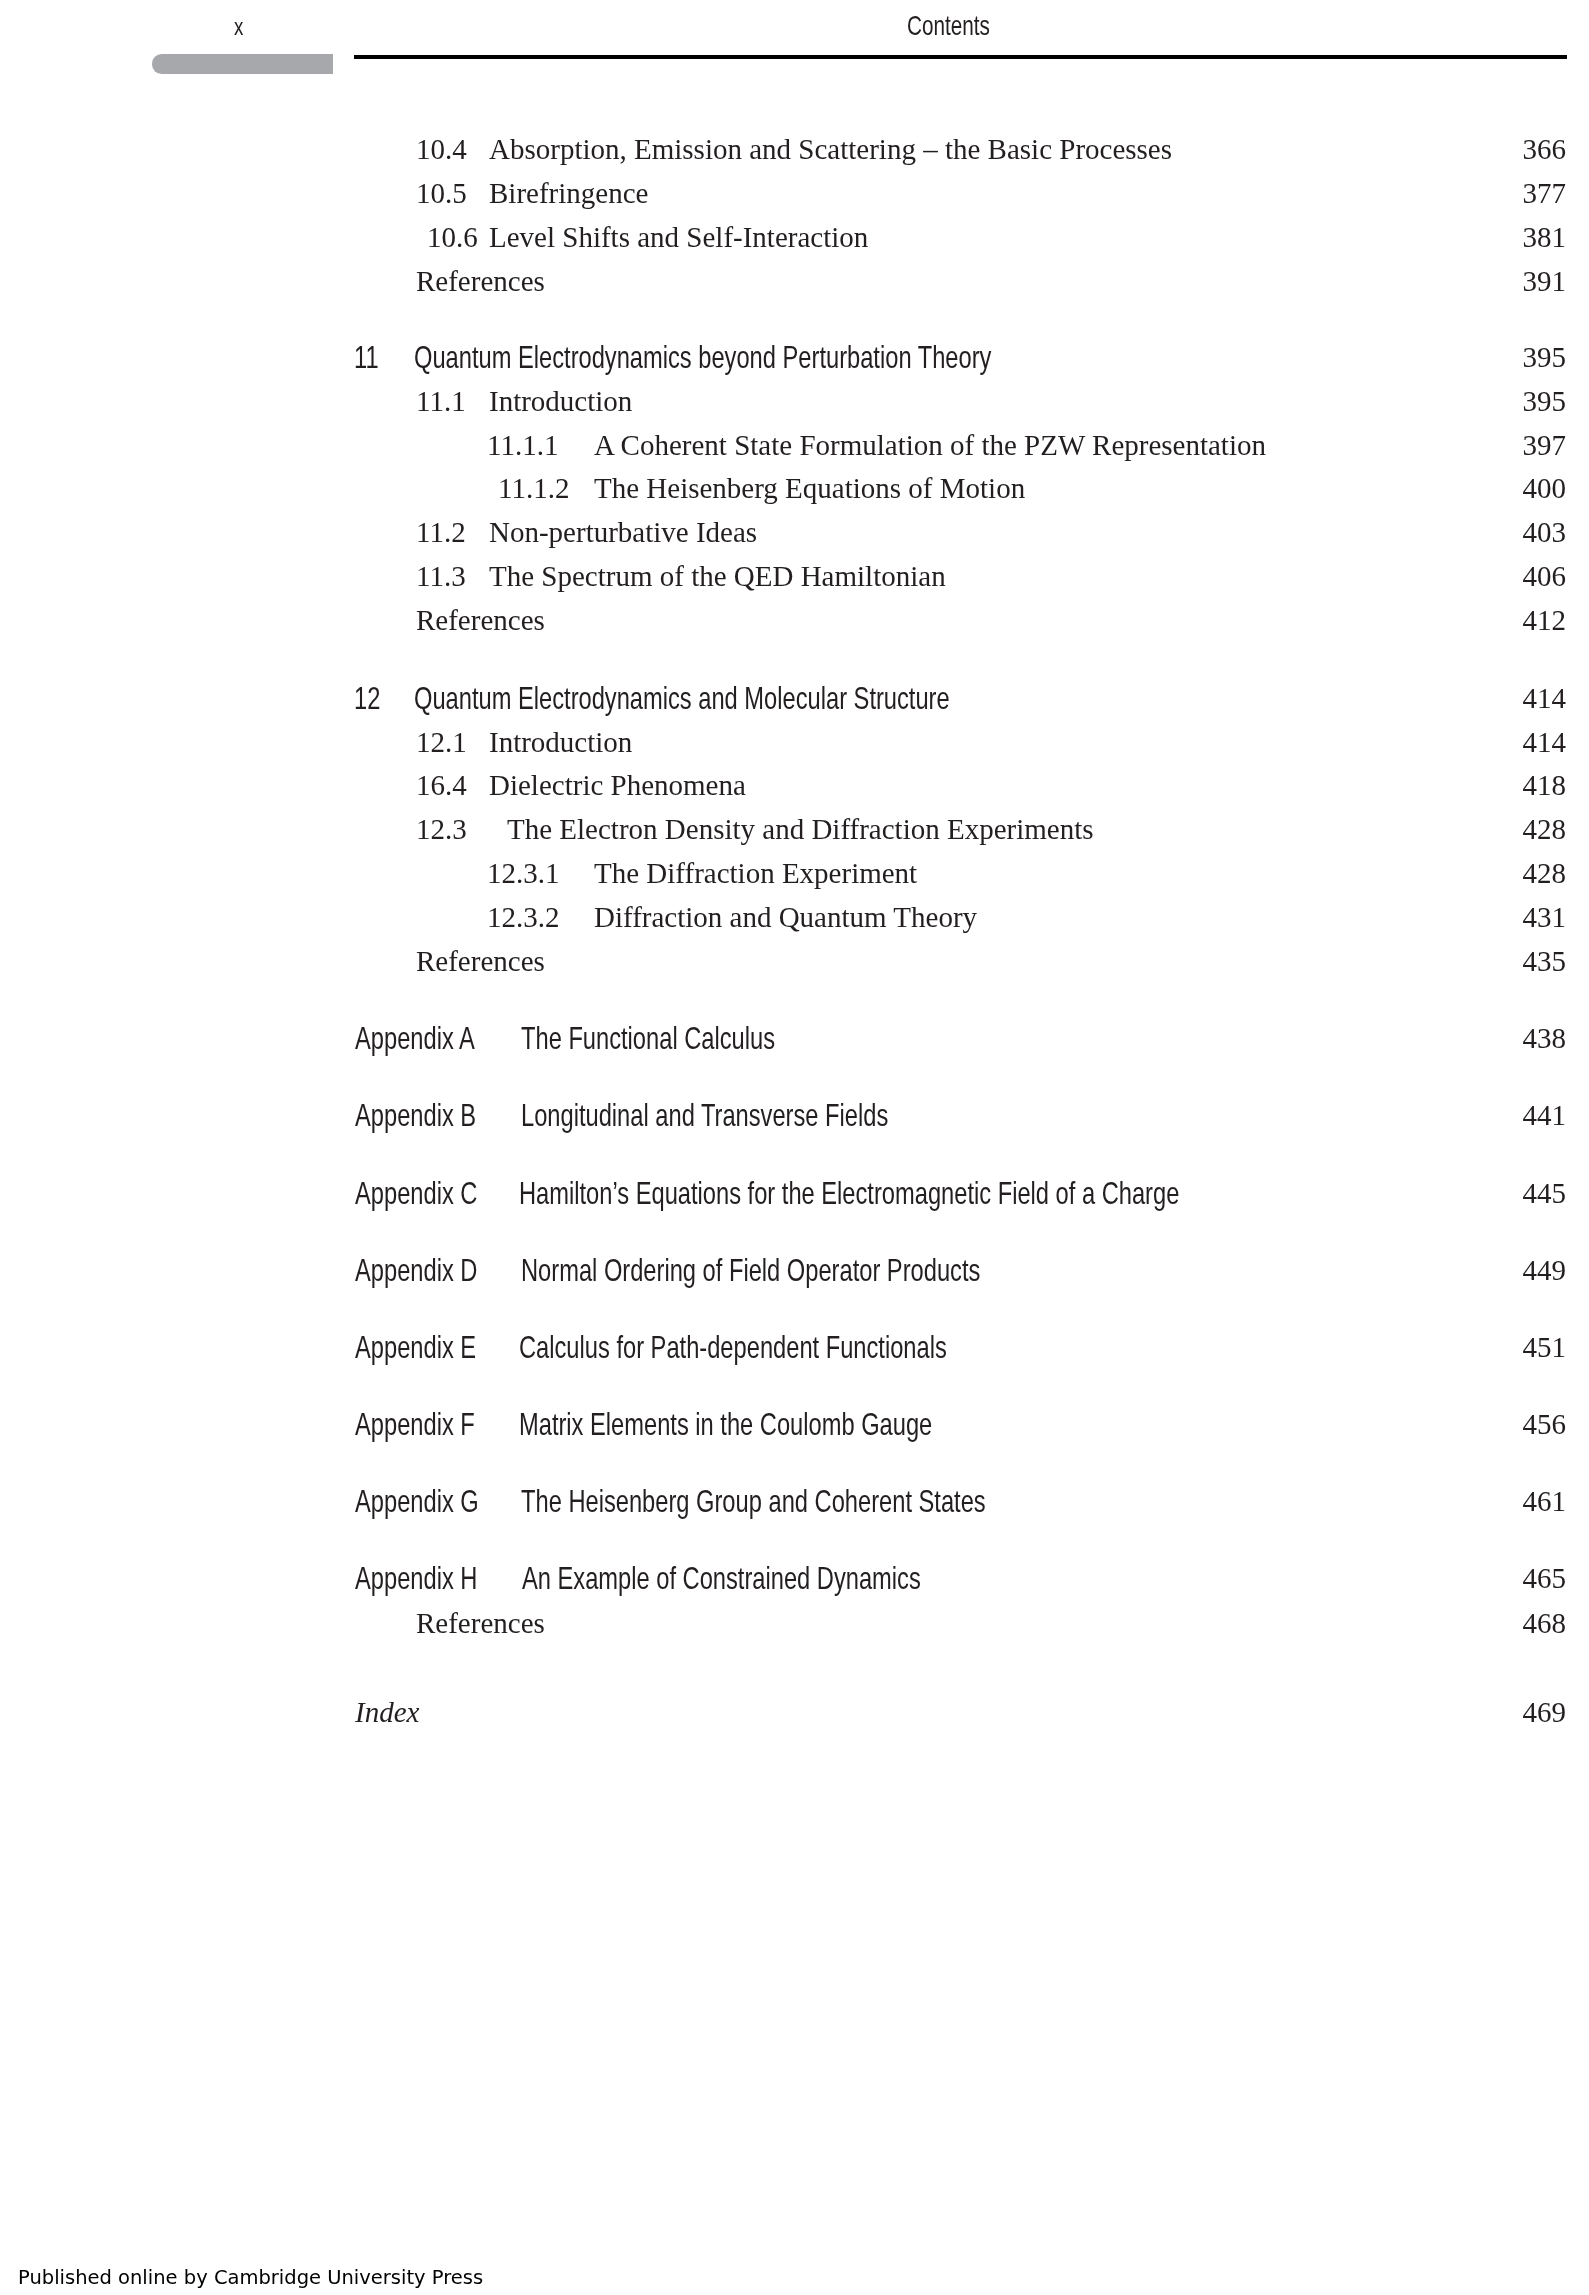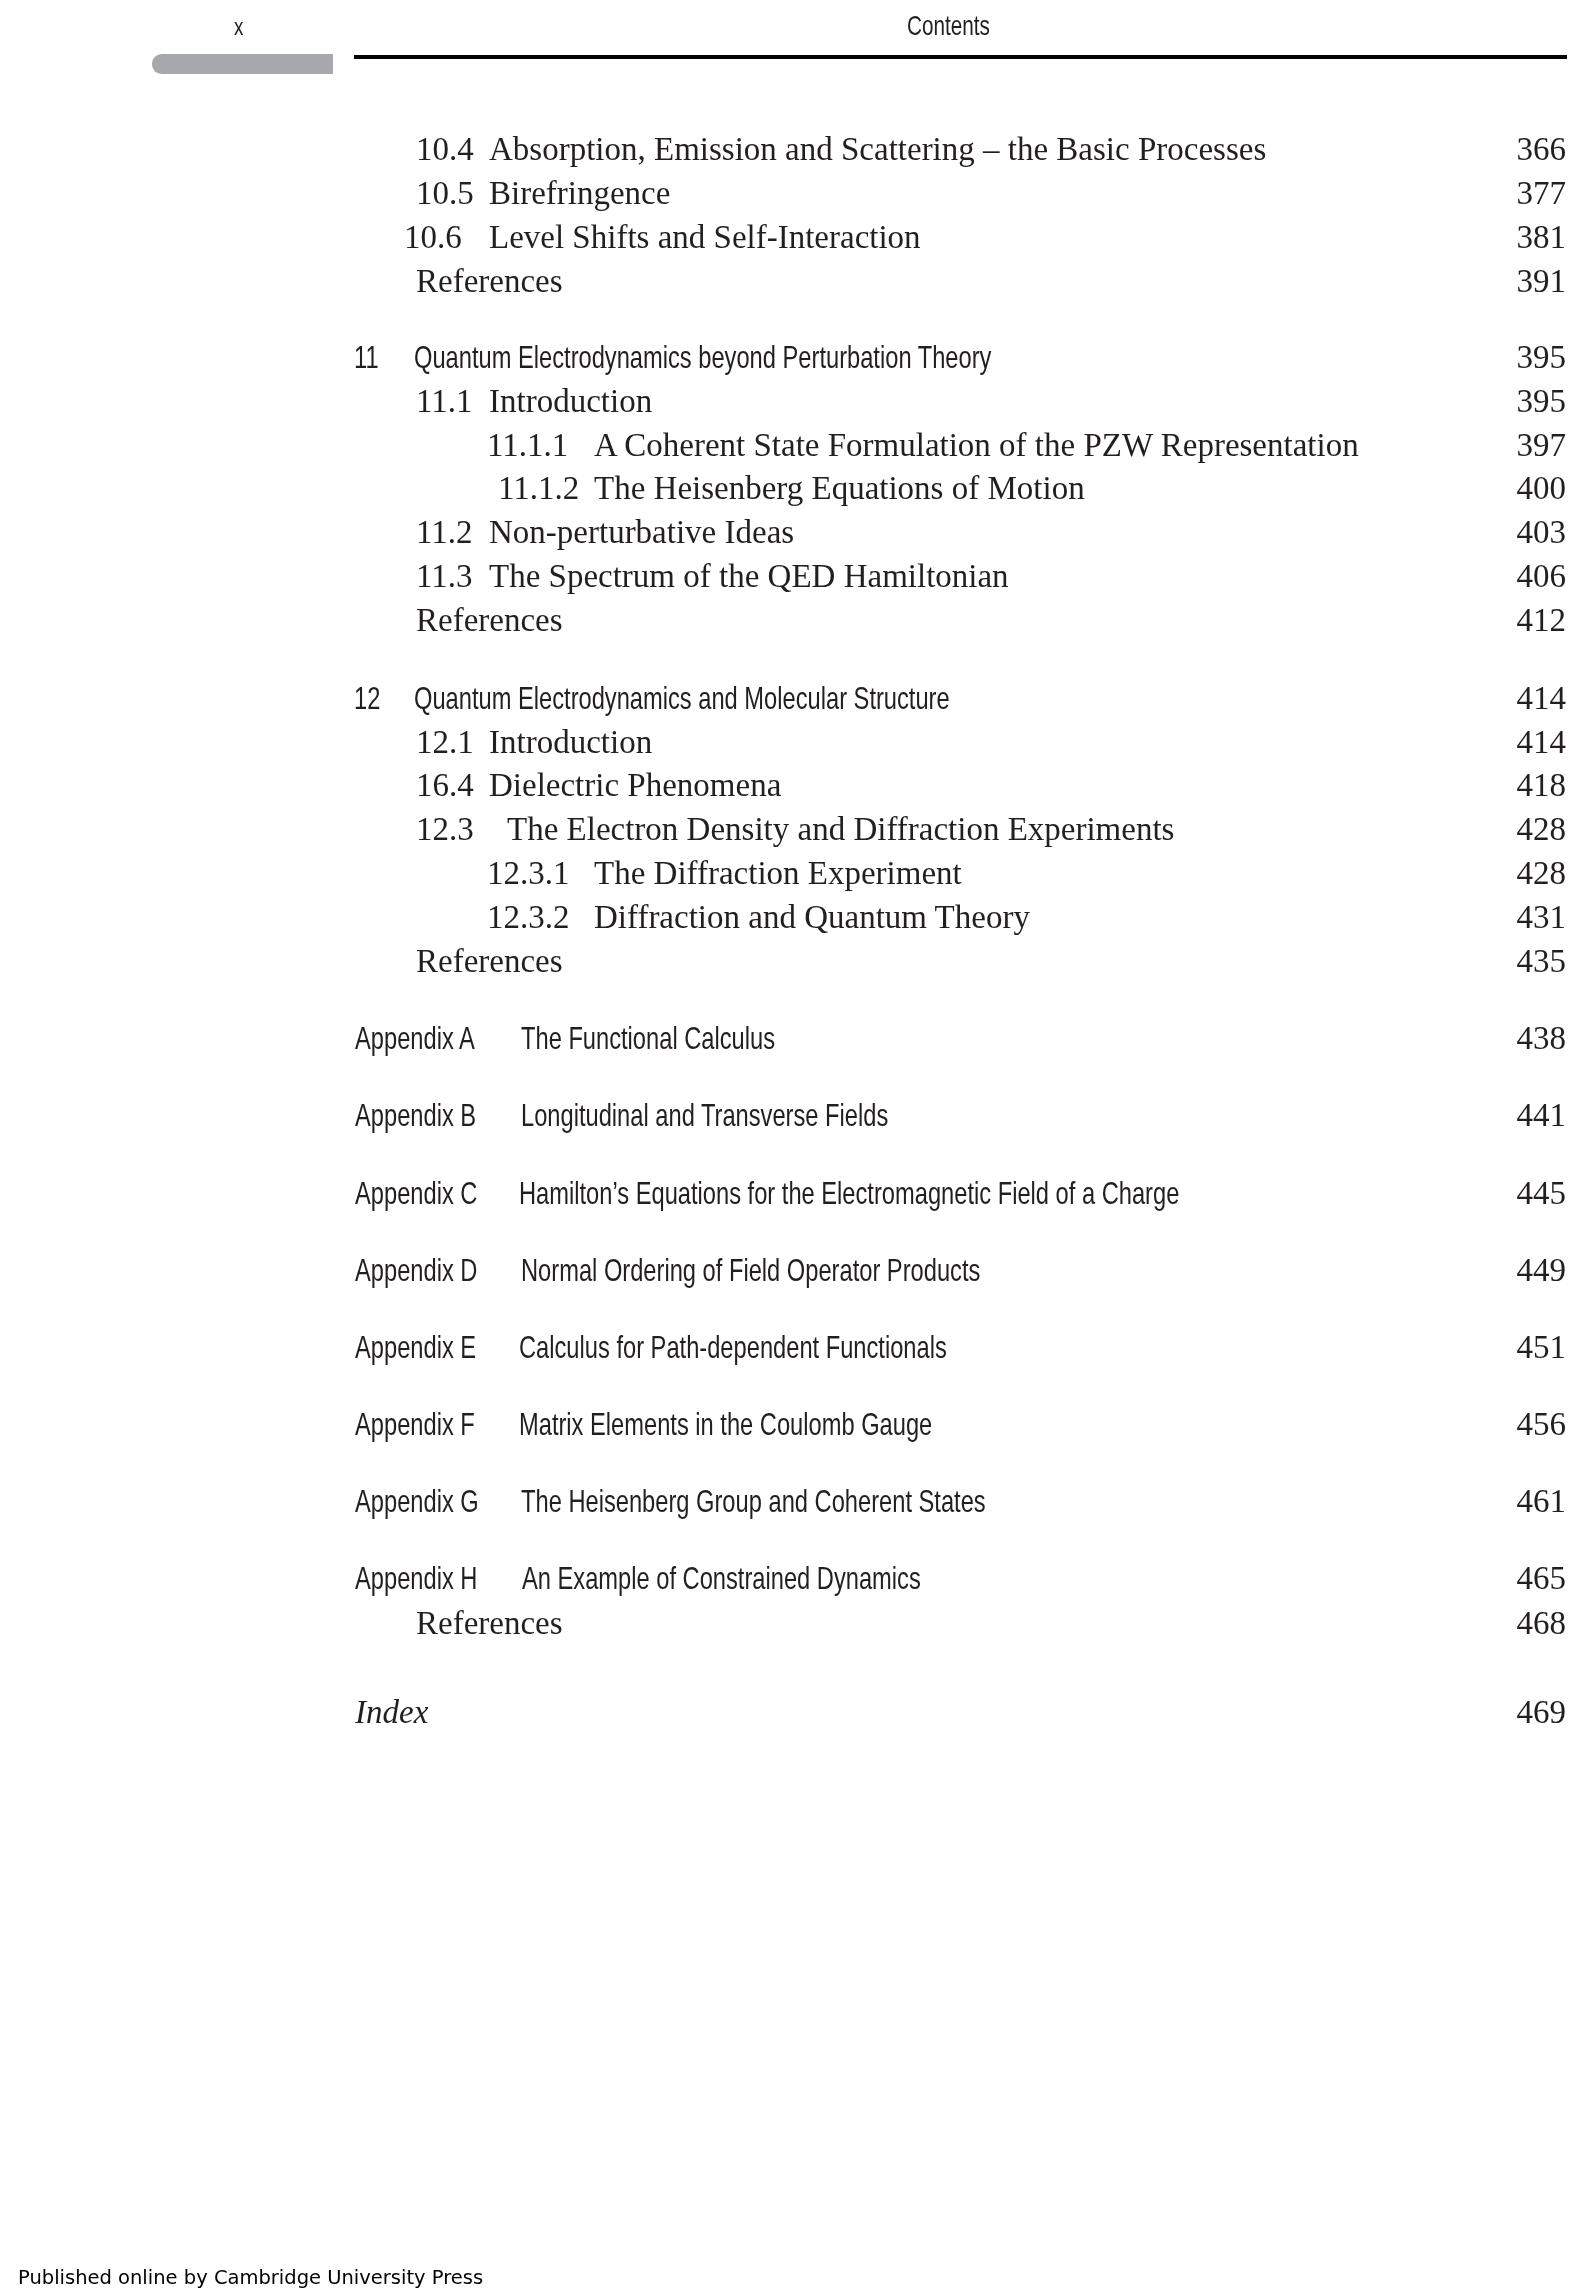--- a/index.html
+++ b/index.html
@@ -1,18 +1,18 @@
 <!DOCTYPE html>
 <html style="font-size:13px"><head>
 <meta charset="utf-8">
 <style>
   html, body { margin: 0; padding: 0; background: #ffffff; }
   body { width: 1589px; height: 2295px; position: relative; overflow: hidden; color: #231f20; }
   .abs { position: absolute; white-space: nowrap; }
-  .serif { font-family: "Liberation Serif", "DejaVu Serif", serif; font-size: 33px; line-height: 41px; height: 41px; }
+  .serif { font-family: "Liberation Serif", "DejaVu Serif", serif; font-size: 29px; line-height: 41px; height: 41px; }
   .sans { font-family: "Liberation Sans", "DejaVu Sans", sans-serif; font-size: 32px; line-height: 41px; height: 41px; transform: scaleX(0.74); transform-origin: left center; }
   .pg { right: 23px; text-align: right; }
   .header-folio { left: 234px; top: 11.4px; font-family: "Liberation Sans", sans-serif; font-size: 24px; line-height: 32px; transform: scaleX(0.78); transform-origin: left center; }
   .header-title { left: 907px; top: 8px; font-family: "Liberation Sans", sans-serif; font-size: 28px; line-height: 36px; transform: scaleX(0.74); transform-origin: left center; }
   .tab-bar { position: absolute; left: 152px; top: 54px; width: 181px; height: 19.5px; background: #a7a8ab; border-radius: 9.7px 0 0 9.7px; }
   .rule { position: absolute; left: 354px; top: 55px; width: 1213px; height: 4px; background: #000000; }
   .footer { left: 18px; top: 2265px; font-family: "DejaVu Sans", sans-serif; font-size: 19.5px; line-height: 26px; color: #000000; }
   .italic { font-style: italic; }
 </style>
 </head>
@@ -25,21 +25,21 @@
 
 <div>
   <div class="abs serif" style="left:416px; top:129px;">10.4</div>
   <div class="abs serif" style="left:489px; top:129px;">Absorption, Emission and Scattering – the Basic Processes</div>
   <div class="abs serif pg" style="top:129px;">366</div>
 
   <div class="abs serif" style="left:416px; top:173px;">10.5</div>
   <div class="abs serif" style="left:489px; top:173px;">Birefringence</div>
   <div class="abs serif pg" style="top:173px;">377</div>
 
-  <div class="abs serif" style="left:404px; top:217px;">10.6</div>
+  <div class="abs serif" style="left:427px; top:217px;">10.6</div>
   <div class="abs serif" style="left:489px; top:217px;">Level Shifts and Self-Interaction</div>
   <div class="abs serif pg" style="top:217px;">381</div>
 
   <div class="abs serif" style="left:416px; top:261px;">References</div>
   <div class="abs serif pg" style="top:261px;">391</div>
 </div>
 
 <div>
   <div class="abs sans" style="left:354px; top:337px;">11</div>
   <div class="abs sans" style="left:414px; top:337px;">Quantum Electrodynamics beyond Perturbation Theory</div>

